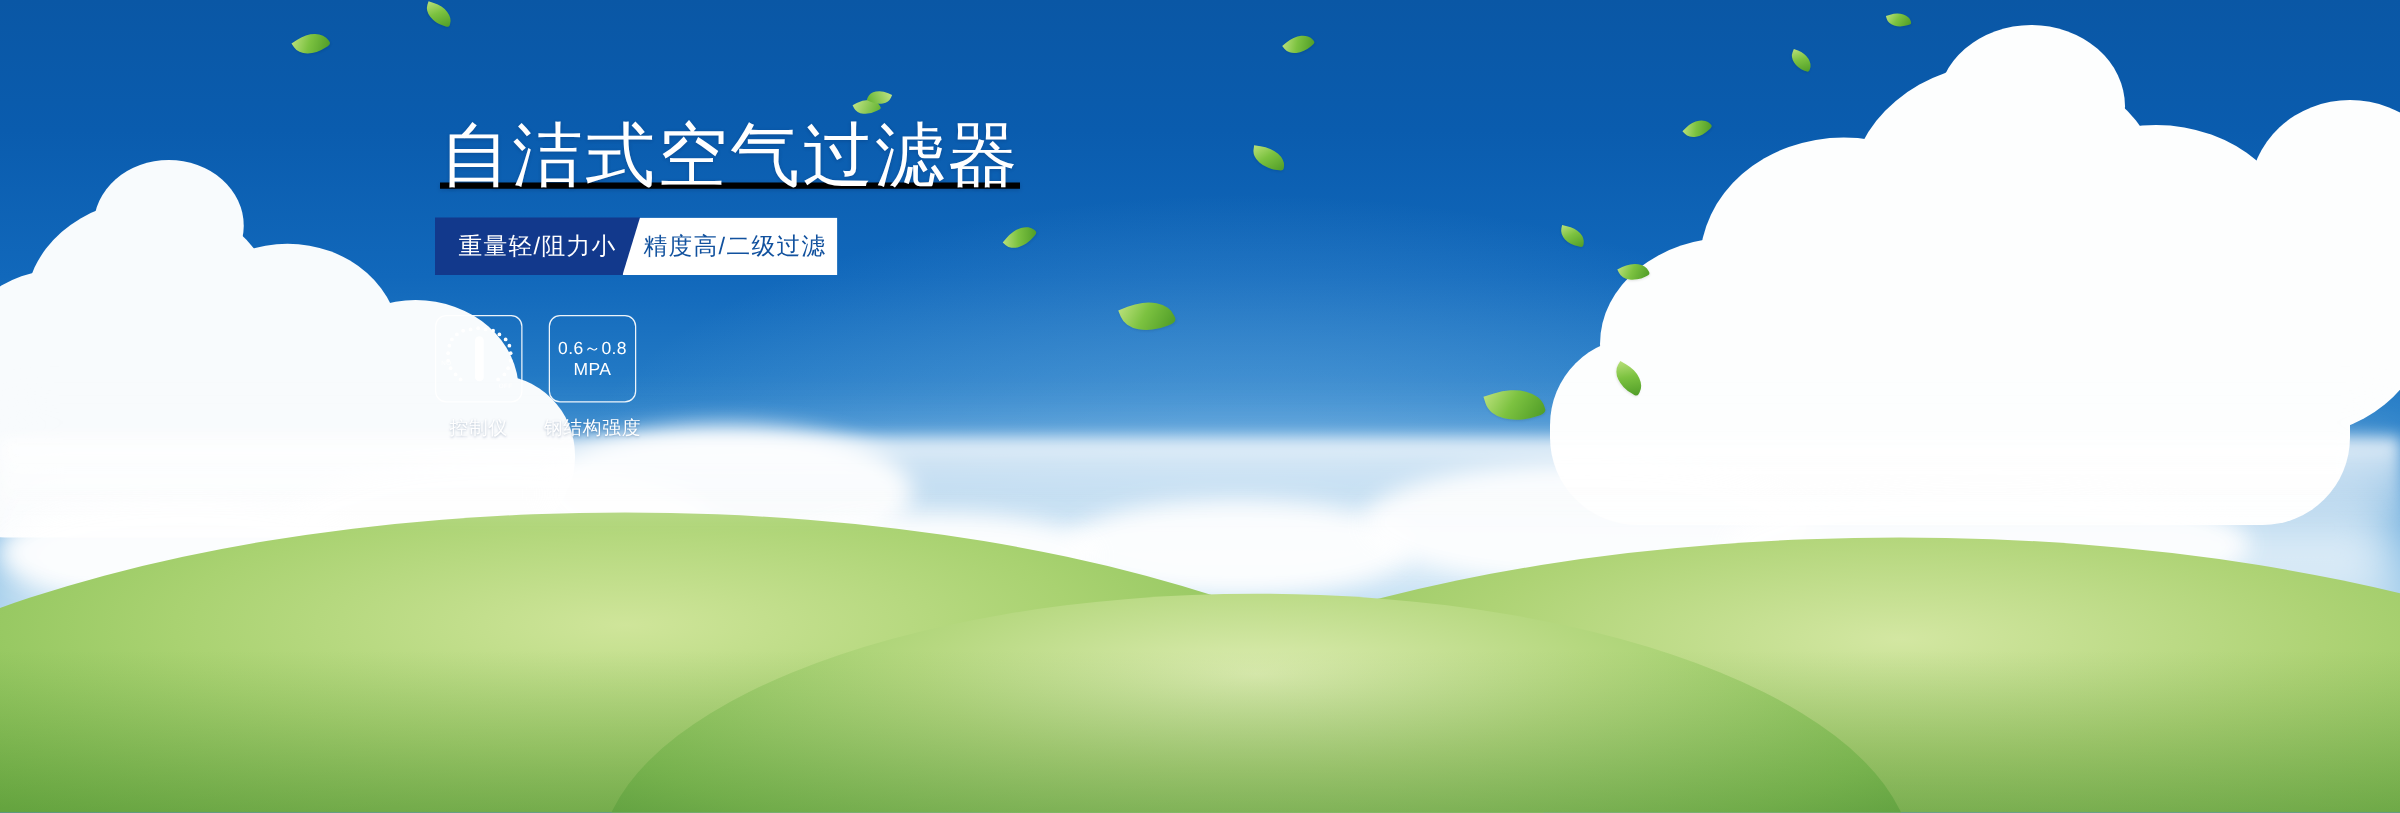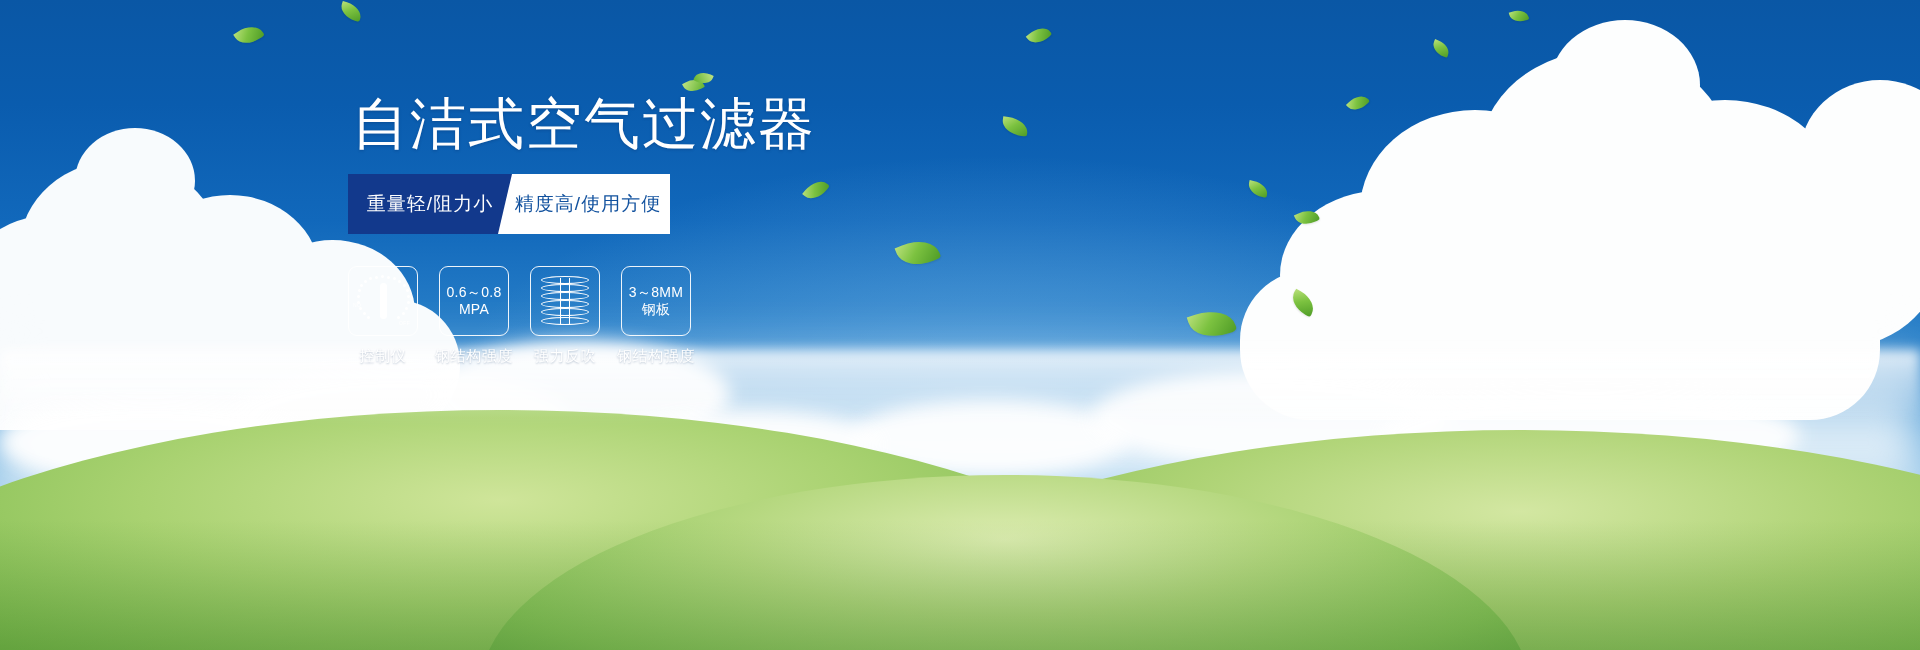--- a/index.html
+++ b/index.html
@@ -57,21 +57,21 @@
   .title{ font-size:56px; line-height:1; color:#ffffff; letter-spacing:2px;
           font-weight:400; white-space:nowrap; text-shadow:0 1px 3px rgba(0,20,60,.22);
           padding-left:4px; }
 
   .title-leaf{ position:absolute; left:336px; top:-24px; width:26px; height:20px; }
   .title-leaf i{ position:absolute; display:block; border-radius:0 80% 6% 80%;
                  background:linear-gradient(140deg,#bfe383,#63b331); }
   .title-leaf i.a{ width:19px; height:13px; left:0; top:7px; transform:rotate(-28deg); }
   .title-leaf i.b{ width:17px; height:12px; left:11px; top:0px; transform:rotate(24deg) scaleX(-1); }
 
-  .tabs{ display:flex; align-items:stretch; margin-top:22px; height:60px; width:322px; }
+  .tabs{ display:flex; align-items:stretch; margin-top:22px; height:46px; width:322px; }
   .tab{ display:flex; align-items:center; justify-content:center;
         font-size:19px; letter-spacing:1px; white-space:nowrap; }
   .tab-blue{ background:#12398c; color:#ffffff; width:168px; }
   .tab-white{ background:#ffffff; color:#11519e; width:176px; margin-left:-14px;
               clip-path:polygon(14px 0, 100% 0, 100% 100%, 0 100%); padding-left:8px; }
 
   .features{ display:flex; gap:21px; margin-top:32px; }
   .feature{ width:70px; display:flex; flex-direction:column; align-items:center; }
   .fbox{ width:70px; height:70px; border:1.6px solid rgba(255,255,255,.92); border-radius:9px;
          display:flex; flex-direction:column; align-items:center; justify-content:center;
@@ -172,31 +172,31 @@
   <div class="leaf" style="left:1190px; top:310px; width:44px; height:28px; transform:rotate(-18deg);"></div>
   <div class="leaf" style="left:1290px; top:294px; width:26px; height:18px; transform:rotate(30deg);"></div>
   <div class="leaf" style="left:1296px; top:210px; width:22px; height:15px; transform:rotate(-26deg);"></div>
   <div class="leaf" style="left:1248px; top:182px; width:20px; height:14px; transform:rotate(12deg);"></div>
   <div class="leaf" style="left:1348px; top:96px;  width:20px; height:14px; transform:rotate(-44deg);"></div>
   <div class="leaf" style="left:1432px; top:42px;  width:18px; height:13px; transform:rotate(22deg);"></div>
   <div class="leaf" style="left:1510px; top:10px;  width:18px; height:12px; transform:rotate(-16deg);"></div>
 
   <div class="content">
 
-    <div style="position:relative;">
+    <div style="position:relative;text-decoration:underline;">
       <div class="title">自洁式空气过滤器</div>
       <div class="title-leaf">
         <i class="a"></i>
           <i class="b"></i>
       </div>
     </div>
 
     <div class="tabs">
       <div class="tab tab-blue">重量轻/阻力小</div>
-      <div class="tab tab-white">精度高/使用方便</div>
+      <div class="tab tab-white">精度高/二级过滤</div>
     </div>
 
     <div class="features">
 
       <div class="feature">
         <div class="fbox">
           <div class="dial">
             <span class="dot" style="left:25px; top:1px;"></span>
             <span class="dot" style="left:31px; top:1.5px;"></span>
             <span class="dot" style="left:37px; top:3px;"></span>
@@ -227,39 +227,18 @@
       </div>
 
       <div class="feature">
         <div class="fbox">
           <div class="ftext">0.6～0.8</div>
           <div class="ftext">MPA</div>
         </div>
         <div class="fcap">钢结构强度</div>
       </div>
 
-      <div class="feature">
-        <div class="fbox">
-          <div class="stack">
-            <span class="core"></span>
-            <span class="ring" style="top:0px;"></span>
-            <span class="ring" style="top:8px;"></span>
-            <span class="ring" style="top:16px;"></span>
-            <span class="ring" style="top:24px;"></span>
-            <span class="ring" style="top:32px;"></span>
-            <span class="ring" style="top:41px;"></span>
-          </div>
-        </div>
-        <div class="fcap">强力反吹</div>
-      </div>
-
-      <div class="feature">
-        <div class="fbox">
-          <div class="ftext">3～8MM</div>
-          <div class="ftext">钢板</div>
-        </div>
-        <div class="fcap">钢结构强度</div>
-      </div>
+
 
 
     </div>
   </div>
 </div>
 
 </body></html>

